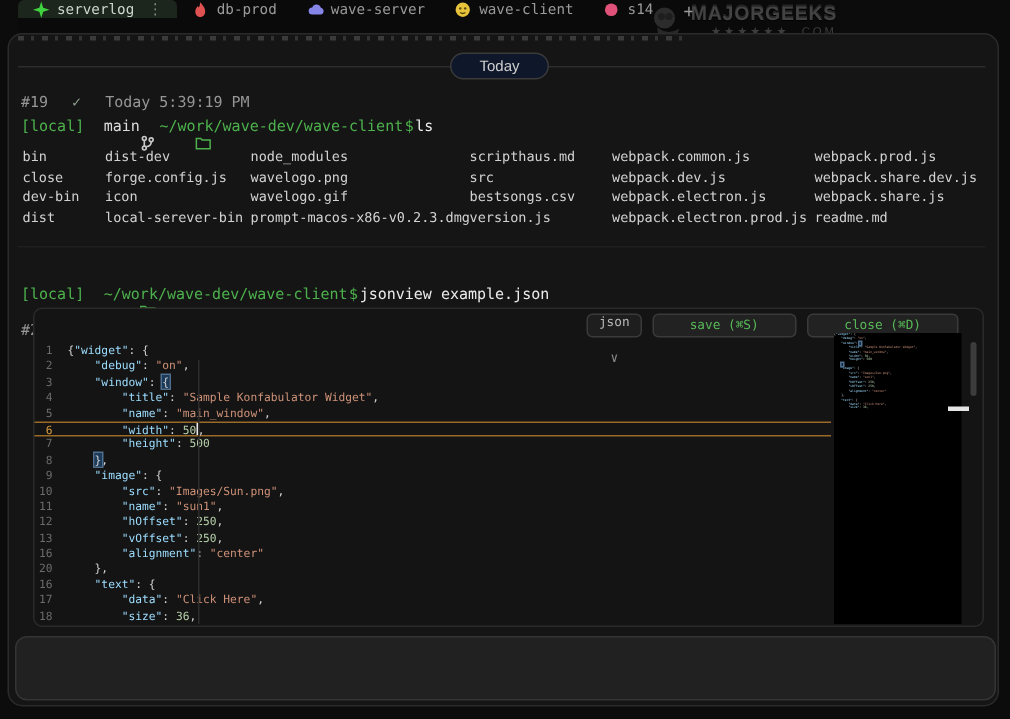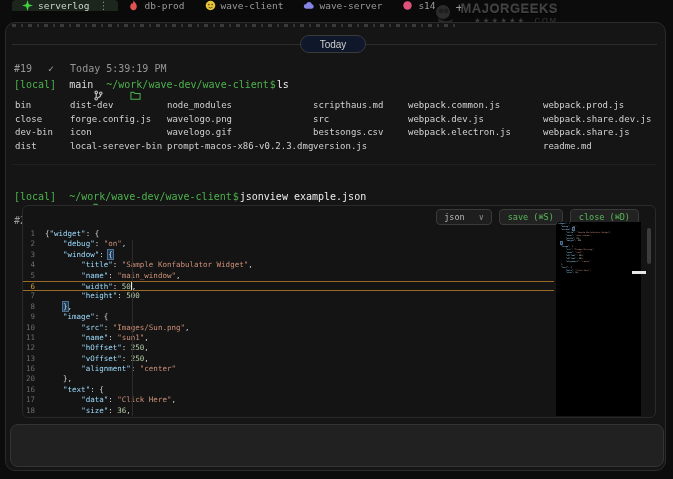--- a/index.html
+++ b/index.html
@@ -52,23 +52,23 @@
   .lscol { display:flex; flex-direction:column; white-space:pre; }
 
   .blockdiv { position:absolute; left:12px; top:164px; width:645px; height:1px; background:#1f1f1f; }
 
   
   .panel { position:absolute; left:22px; top:205px; width:634px; height:213px;
            border:1px solid #2a2a2a; border-radius:6px; background:#141414; overflow:hidden; }
   .toolbar { position:absolute; right:34px; top:209px; display:flex; gap:7px; align-items:center;
              font-family:"DejaVu Sans Mono", monospace; font-size:8.5px; }
   .tb-select { background:#1e1e1e; border:1px solid #3a3a3a; border-radius:4px; color:#b8b8b8;
-               height:16px; padding:0 7px; display:flex; gap:14px; align-items:center; }
+               height:16px; padding:0 7px; display:flex; gap:14px; align-items:center;flex-direction:column; }
   .tb-btn { background:#222; border:1px solid #3a3a3a; border-radius:4px; color:#58b958;
-            height:16px; padding:0 8px; display:flex; align-items:center;text-align:center; }
+            height:16px; padding:0 24px; display:flex; align-items:center;text-align:center; }
 
   .editor { position:absolute; left:23px; top:229px; width:531px; height:188px;
             font-family:"DejaVu Sans Mono", monospace; font-size:7.5px; }
   .ed-line { position:relative; display:flex; height:10.4px; line-height:10.4px; white-space:pre; }
   .ed-line .ln { width:22px; text-align:right; color:#6b6b6b; padding-right:10px; flex:none; }
   .ed-line .code { color:#d4d4d4; }
   .ed-line.cur { border-top:1px solid #9a6a28; border-bottom:1px solid #9a6a28; }
   .ed-line.cur .ln { color:#d79a3c; }
   .tk-p { color:#d4d4d4; } .tk-k { color:#9cdcfe; } .tk-s { color:#ce9178; } .tk-n { color:#b5cea8; }
   .tk-bm { background:#1c3a5a; outline:1px solid #4f6f8f; }
@@ -98,33 +98,33 @@
           <span>serverlog</span>
           <span class="tmenu">⋮</span>
         </div>
         <div class="tab">
           <span class="ticon"><svg width="11" height="11" viewBox="0 0 12 12">
               <path d="M6 0.5 C7.6 2.6 9.6 4.3 9.6 7.2 C9.6 9.6 8 11.2 6 11.2 C4 11.2 2.4 9.6 2.4 7.2 C2.4 5.4 3.4 4.6 4.1 3.2 C4.7 4.6 5.5 4.8 6 0.5 Z" fill="#e05252"></path>
             </svg></span>
           <span>db-prod</span>
         </div>
         <div class="tab">
+          <span class="ticon"><svg width="12" height="11" viewBox="0 0 13 12">
+              <path d="M3.4 9.5 A2.6 2.6 0 0 1 3.4 4.3 A3.3 3.3 0 0 1 9.7 4.6 A2.5 2.5 0 0 1 9.6 9.5 Z" fill="#8585e8"></path>
+            </svg></span>
+          <span>wave-server</span>
+        </div>
+        <div class="tab">
           <span class="ticon"><svg width="11" height="11" viewBox="0 0 12 12">
               <circle cx="6" cy="6" r="5.2" fill="#e8c33c"></circle>
               <circle cx="4.2" cy="5" r=".9" fill="#5a4a10"></circle>
               <circle cx="7.8" cy="5" r=".9" fill="#5a4a10"></circle>
               <path d="M4 8 Q6 9.4 8 8" stroke="#5a4a10" stroke-width="1" fill="none"></path>
             </svg></span>
           <span>wave-client</span>
-        </div>
-        <div class="tab">
-          <span class="ticon"><svg width="12" height="11" viewBox="0 0 13 12">
-              <path d="M3.4 9.5 A2.6 2.6 0 0 1 3.4 4.3 A3.3 3.3 0 0 1 9.7 4.6 A2.5 2.5 0 0 1 9.6 9.5 Z" fill="#8585e8"></path>
-            </svg></span>
-          <span>wave-server</span>
         </div>
         <div class="tab">
           <span class="ticon"><svg width="11" height="11" viewBox="0 0 12 12">
               <circle cx="6" cy="6" r="4.6" fill="#e0527a"></circle>
             </svg></span>
           <span>s14</span>
         </div>
       </div>
     <button class="addtab">+</button>
     <div class="watermark">
@@ -172,21 +172,21 @@
     </span>
     <span class="g">~/work/wave-dev/wave-client</span>
     <span class="g">$</span>
     <span class="cmd">ls</span>
   </div>
   <div class="lsgrid" id="lsgrid">
       <div class="lscol" style="width: 55px;"><div>bin</div><div>close</div><div>dev-bin</div><div>dist</div></div>
       <div class="lscol" style="width: 97px;"><div>dist-dev</div><div>forge.config.js</div><div>icon</div><div>local-serever-bin</div></div>
       <div class="lscol" style="width: 146px;"><div>node_modules</div><div>wavelogo.png</div><div>wavelogo.gif</div><div>prompt-macos-x86-v0.2.3.dmg</div></div>
       <div class="lscol" style="width: 95px;"><div>scripthaus.md</div><div>src</div><div>bestsongs.csv</div><div>version.js</div></div>
-      <div class="lscol" style="width: 135px;"><div>webpack.common.js</div><div>webpack.dev.js</div><div>webpack.electron.js</div></div>
+      <div class="lscol" style="width: 135px;"><div>webpack.common.js</div><div>webpack.dev.js</div><div>webpack.electron.js</div><div>webpack.electron.prod.js</div></div>
       <div class="lscol" style="width: 120px;"><div>webpack.prod.js</div><div>webpack.share.dev.js</div><div>webpack.share.js</div><div>readme.md</div></div>
     </div>
 
   <div class="blockdiv"></div>
 
   <div class="hdr" style="top:175px;margin-top:40px;">
     <span>#20</span>
     <span class="chk">✓</span>
     <span>Today 5:39:19 PM</span>
   </div>

